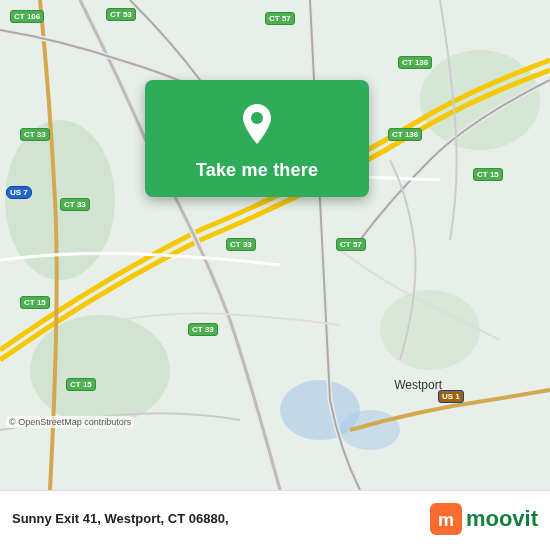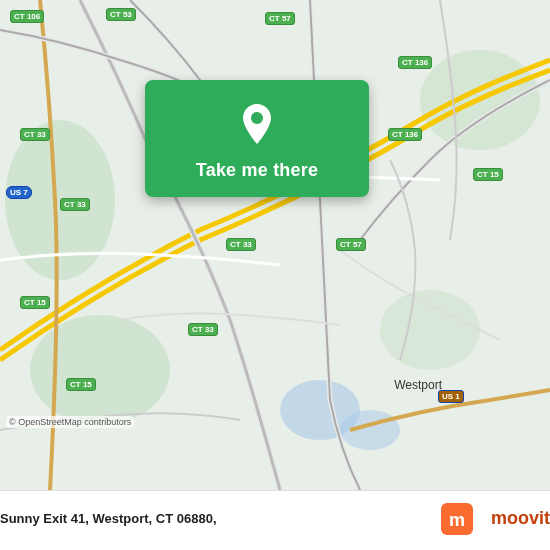--- a/index.html
+++ b/index.html
@@ -58,21 +58,21 @@
     }
 
     
     #bottom-bar {
       width: 550px;
       height: 56px;
       background: white;
       display: flex;
       align-items: center;
       justify-content: space-between;
-      padding: 0 0;
+      padding: 0 12px;
       border-top: 1px solid #ddd;
       position: relative;
     }
 
     #address-section {
       display: flex;
       flex-direction: column;
     }
 
     #address-line {
@@ -86,24 +86,23 @@
       color: #555;
     }
 
     #moovit-logo {
       display: flex;
       align-items: center;
       gap: 4px;
     }
 
     #moovit-text {
-      font-size: 18px;
-      font-weight: bold;
-      color: #c2410c;
-      margin-left: 14px;
+      font-size: 22px;
+      font-weight: bold;
+      color: #15803d;
     }
 
     #moovit-icon {
       width: 32px;
       height: 32px;
     }
 
     #osm-attribution {
       position: absolute;
       bottom: 62px;

